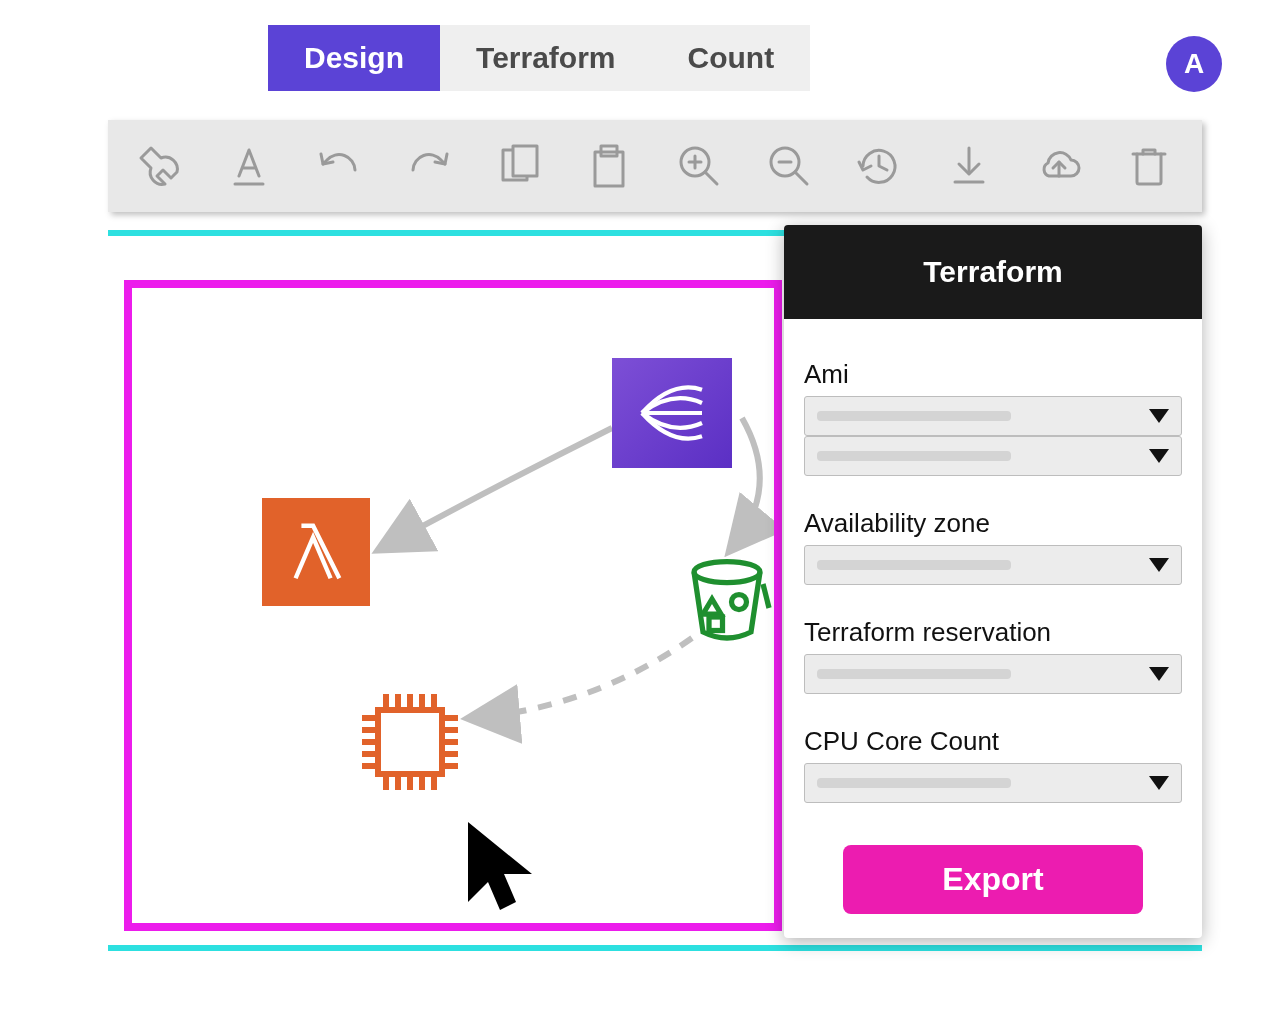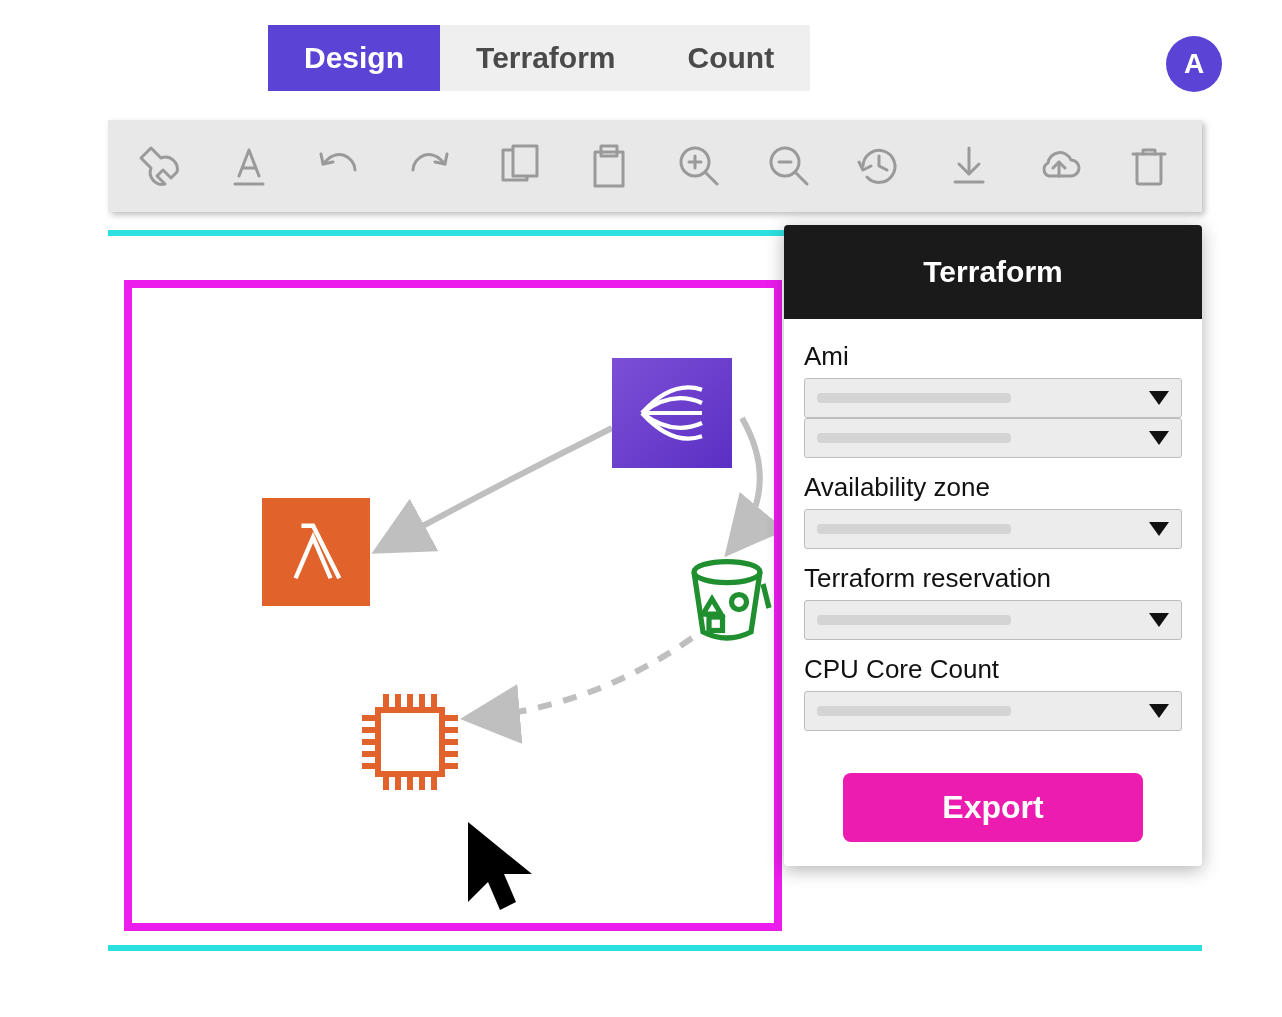--- a/index.html
+++ b/index.html
@@ -156,21 +156,21 @@
     font-size: 30px;
     font-weight: 700;
     text-align: center;
     padding: 30px 0;
   }
   .panel-body {
     padding: 8px 20px 0 20px;
   }
   .field-label {
     font-size: 26px;
-    margin-top: 14px;
+    margin-top: 32px;
     margin-bottom: 6px;
     color: #111;
   }
   .select {
     width: 100%;
     height: 40px;
     background: #ececec;
     border: 1px solid #bdbdbd;
     border-radius: 3px;
     display: flex;

